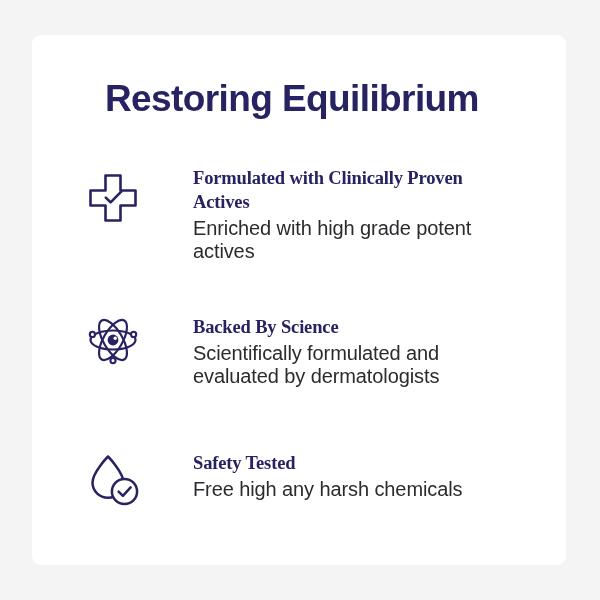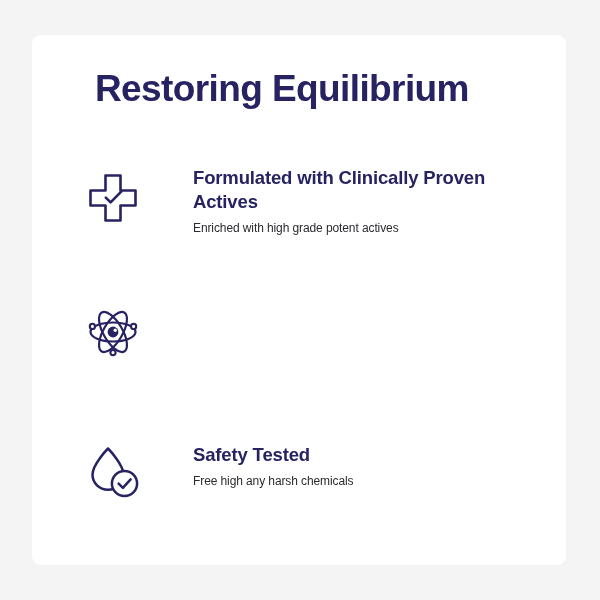--- a/index.html
+++ b/index.html
@@ -33,21 +33,21 @@
   .page-title {
     position: absolute;
     left: 63px;
     top: 32px;
     width: 450px;
     font-size: 37px;
     line-height: 44px;
     font-weight: bold;
     letter-spacing: -0.6px;
     color: #272262;
-    margin: 0;
+    margin: 10px;
     white-space: nowrap;
   }
   .feature-list {
     position: absolute;
     left: 0;
     top: 130px;
     width: 534px;
   }
   .feature-row {
     position: relative;
@@ -83,23 +83,24 @@
     padding-top: 0px;
   }
   .feature-heading {
     font-size: 18.5px;
     line-height: 24px;
     font-weight: bold;
     color: #272262;
     letter-spacing: -0.15px;
     margin: 0 0 3px 0;
     max-width: 318px;
+    font-family: Liberation Serif, serif;
   }
   .feature-desc {
-    font-size: 12px;
+    font-size: 20px;
     line-height: 23px;
     font-weight: normal;
     color: #2b2b2f;
     letter-spacing: -0.1px;
     margin: 0;
     max-width: 320px;
   }
   .row-1 .text-col { padding-top: 1px; }
   .row-2 .text-col { padding-top: 6px; }
   .row-3 .text-col { padding-top: 6px; }
@@ -141,20 +142,24 @@
                 <ellipse cx="29" cy="29" rx="22.5" ry="9.5" transform="rotate(120 29 29)"></ellipse>
               </g>
               <circle cx="29" cy="29" r="5.4" fill="#272262"></circle>
               <circle cx="31.2" cy="27.2" r="1.7" fill="#ffffff"></circle>
               <circle cx="8.4" cy="23.4" r="2.6" fill="#ffffff" stroke="#272262" stroke-width="2.1"></circle>
               <circle cx="49.6" cy="23.4" r="2.6" fill="#ffffff" stroke="#272262" stroke-width="2.1"></circle>
               <circle cx="29" cy="49.6" r="2.6" fill="#ffffff" stroke="#272262" stroke-width="2.1"></circle>
             </svg>
           </span>
         </div>
+        <div class="text-col">
+          <p class="feature-heading">Backed By Science</p>
+          <p class="feature-desc">Scientifically formulated and evaluated by dermatologists</p>
+        </div>
       </div>
 
       <div class="feature-row row-3">
         <div class="icon-col">
           <span class="icon-wrap">
             <svg viewBox="0 0 58 58" fill="none" xmlns="http://www.w3.org/2000/svg">
               <path d="M24 5.5 C24 5.5 39.5 21.2 39.5 31.6 C39.5 40.2 32.6 46.8 24 46.8 C15.4 46.8 8.5 40.2 8.5 31.6 C8.5 21.2 24 5.5 24 5.5 Z" stroke="#272262" stroke-width="2.5" stroke-linejoin="round" fill="none"></path>
               <circle cx="40.5" cy="40.5" r="12.6" fill="#ffffff" stroke="#272262" stroke-width="2.5"></circle>
               <path d="M34.6 40.6 L38.9 44.9 L46.6 36.4" stroke="#272262" stroke-width="2.5" stroke-linecap="round" stroke-linejoin="round" fill="none"></path>
             </svg>

